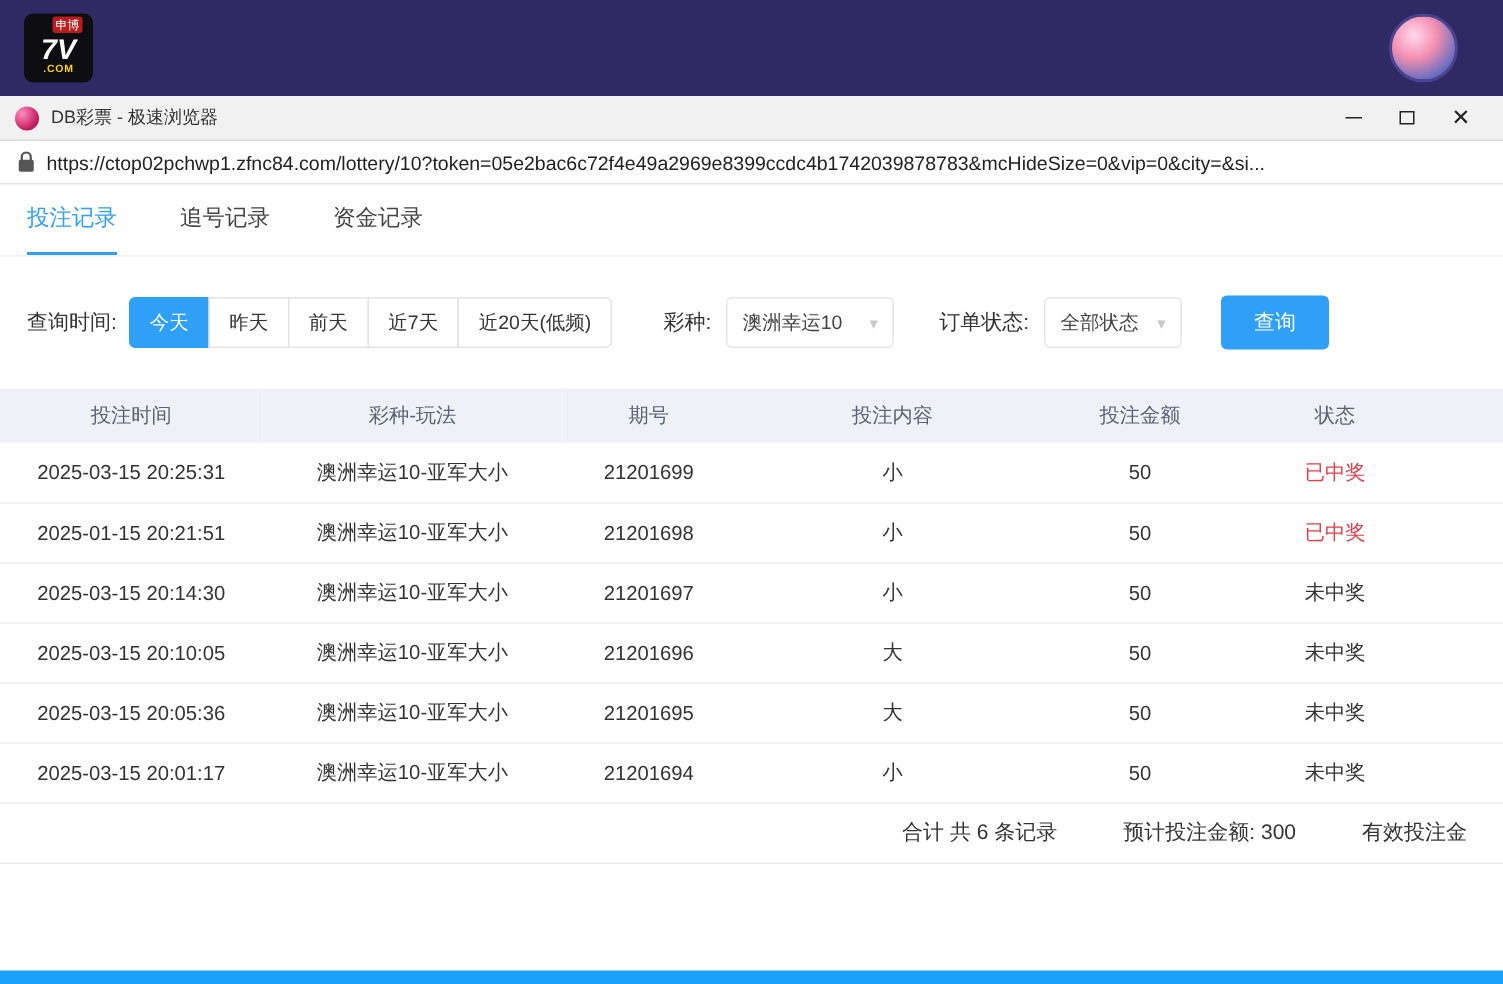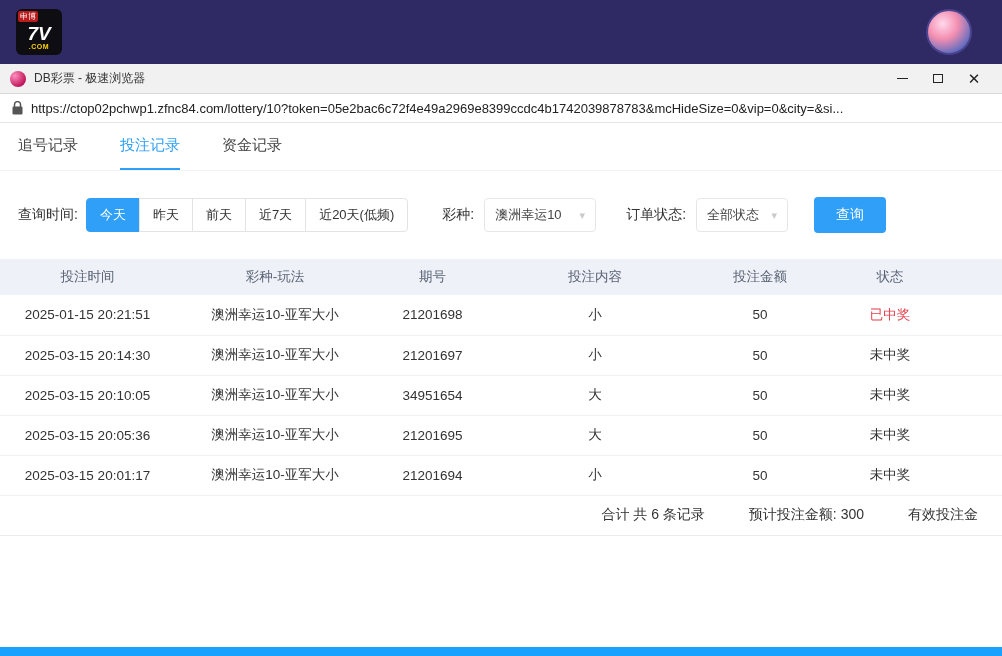--- a/index.html
+++ b/index.html
@@ -6,21 +6,21 @@
   html,body { margin:0; padding:0; }
   body {
     width:1002px; height:656px; overflow:hidden; position:relative;
     background:#fff; font-family:"Liberation Sans", sans-serif;
   }
 
   
   .topbar { height:64px; background:var(--topbar-bg,#2f2a63); display:flex; align-items:center; padding:0 16px; }
   .logo { width:46px; height:46px; background:#0d0d12; border-radius:6px; position:relative;
           display:flex; flex-direction:column; align-items:center; justify-content:center; cursor:pointer; }
-  .logo-badge { position:absolute; top:2px; left:2px; background:#b91c1c; color:#fff; font-size:8px;
+  .logo-badge { position:absolute; top:2px; left:19px; background:#b91c1c; color:#fff; font-size:8px;
                 padding:1px 2px; border-radius:2px; line-height:1.15; }
   .logo-name { color:#fff; font-weight:bold; font-style:italic; font-size:19px; line-height:1; margin-top:9px; }
   .logo-suffix { color:#ffd200; font-size:7px; font-weight:bold; letter-spacing:.5px; }
   .nav { display:flex; gap:37px; margin-left:32px; }
   .nav-item { color:#fff; font-size:15px; font-weight:bold; cursor:pointer; white-space:nowrap; }
   .nav-item.accent { color:var(--highlight-orange,#f7a823); }
   .avatar { margin-left:auto; margin-right:14px; width:46px; height:46px; border-radius:50%; cursor:pointer;
             background:radial-gradient(circle at 35% 30%, #ffd9ec 0%, #f48fb1 38%, #5c6bc0 78%, #3f51b5 100%);
             border:2px solid #4a4390; }
 
@@ -111,22 +111,22 @@
   <span style="display:flex;">
     <svg width="11" height="14" viewBox="0 0 11 14">
         <rect x="0.5" y="5.5" width="10" height="8" rx="1.2" fill="#555"></rect>
         <path d="M2.5 6 V3.6 a3 3 0 0 1 6 0 V6" fill="none" stroke="#555" stroke-width="1.5"></path>
       </svg>
   </span>
   <span class="url-text">https://ctop02pchwp1.zfnc84.com/lottery/10?token=05e2bac6c72f4e49a2969e8399ccdc4b1742039878783&amp;mcHideSize=0&amp;vip=0&amp;city=&amp;si...</span>
 </div>
 
 <div class="tabs">
+  <div class="tab active">投注记录</div>
   <div class="tab">追号记录</div>
-  <div class="tab active">投注记录</div>
   <div class="tab">资金记录</div>
 </div>
 
 <div class="filterbar">
   <span class="filter-label">查询时间:</span>
   <div class="btn-group">
     <button class="group-btn active">今天</button>
     <button class="group-btn">昨天</button>
     <button class="group-btn">前天</button>
     <button class="group-btn">近7天</button>
@@ -164,41 +164,50 @@
       <th>彩种-玩法</th>
       <th>期号</th>
       <th>投注内容</th>
       <th>投注金额</th>
       <th>状态</th>
       <th></th>
     </tr>
   </thead>
   <tbody>
     <tr>
+      <td>2025-03-15 20:25:31</td>
+      <td>澳洲幸运10-亚军大小</td>
+      <td>21201699</td>
+      <td>小</td>
+      <td>50</td>
+      <td class="status won">已中奖</td>
+      <td></td>
+    </tr>
+    <tr>
       <td>2025-01-15 20:21:51</td>
       <td>澳洲幸运10-亚军大小</td>
       <td>21201698</td>
       <td>小</td>
       <td>50</td>
       <td class="status won">已中奖</td>
       <td></td>
     </tr>
     <tr>
       <td>2025-03-15 20:14:30</td>
       <td>澳洲幸运10-亚军大小</td>
       <td>21201697</td>
       <td>小</td>
       <td>50</td>
       <td class="status">未中奖</td>
       <td></td>
     </tr>
     <tr>
       <td>2025-03-15 20:10:05</td>
       <td>澳洲幸运10-亚军大小</td>
-      <td>34951654</td>
+      <td>21201696</td>
       <td>大</td>
       <td>50</td>
       <td class="status">未中奖</td>
       <td></td>
     </tr>
     <tr>
       <td>2025-03-15 20:05:36</td>
       <td>澳洲幸运10-亚军大小</td>
       <td>21201695</td>
       <td>大</td>

